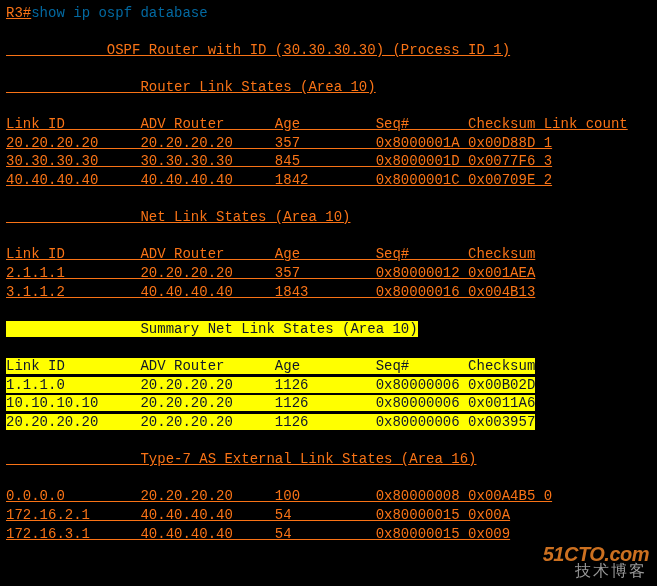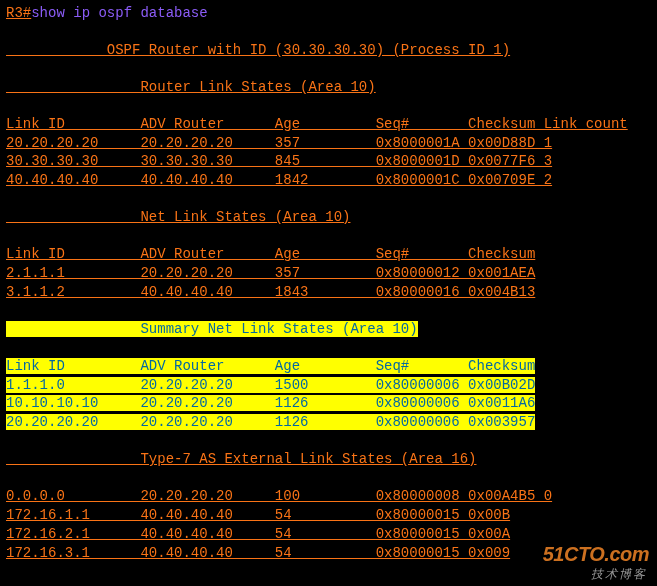--- a/index.html
+++ b/index.html
@@ -9,48 +9,47 @@
     font-size: 14px;
     line-height: 1.35;
     color: #b0b0b0;
     width: 657px;
     height: 586px;
     overflow: hidden;
     position: relative;
     padding: 4px 6px;
   }
   .cyan { color: #f97316; text-decoration: underline; }
-  .yellow { color: #8b5cf6; }
+  .yellow { color: #0369a1; }
   .hl {
     background: #ffff00;
-    color: #0369a1;
+    color: #0f172a;
   }
   .row { white-space: pre; }
   .blank { height: 18px; }
   .watermark1 {
     position: absolute;
     right: 8px;
     bottom: 18px;
     font-family: Arial, sans-serif;
     font-size: 20px;
     font-style: italic;
     font-weight: bold;
     color: rgba(255,140,40,0.8);
     text-shadow: 0 0 2px #000;
     letter-spacing: -0.5px;
   }
   .watermark2 {
     position: absolute;
     right: 10px;
     bottom: 4px;
     font-family: Arial, sans-serif;
-    font-size: 12px;
+    font-size: 16px;
     color: rgba(180,180,180,0.85);
     letter-spacing: 2px;
-    font-style: italic;
   }
 </style>
 </head>
 <body>
 
 <div>
 
   <div class="row"><span class="cyan">R3#</span><span class="yellow">show ip ospf database</span></div>
 
   <div class="blank"></div>
@@ -72,29 +71,28 @@
   <div class="blank"></div>
   <div class="row cyan">Link ID         ADV Router      Age         Seq#       Checksum</div>
   <div class="row cyan">2.1.1.1         20.20.20.20     357         0x80000012 0x001AEA</div>
   <div class="row cyan">3.1.1.2         40.40.40.40     1843        0x80000016 0x004B13</div>
 
   <div class="blank"></div>
 
   <div class="row"><span class="hl">                Summary Net Link States (Area 10)</span></div>
   <div class="blank"></div>
   <div class="row"><span class="hl">Link ID         ADV Router      Age         Seq#       Checksum</span></div>
-  <div class="row"><span class="hl">1.1.1.0         20.20.20.20     1500        0x80000006 0x00B02D</span></div>
+  <div class="row"><span class="hl">1.1.1.0         20.20.20.20     1126        0x80000006 0x00B02D</span></div>
   <div class="row"><span class="hl">10.10.10.10     20.20.20.20     1126        0x80000006 0x0011A6</span></div>
   <div class="row"><span class="hl">20.20.20.20     20.20.20.20     1126        0x80000006 0x003957</span></div>
 
   <div class="blank"></div>
 
   <div class="row cyan">                Type-7 AS External Link States (Area 16)</div>
   <div class="blank"></div>
   <div class="row cyan">0.0.0.0         20.20.20.20     100         0x80000008 0x00A4B5 0</div>
-  <div class="row cyan">172.16.1.1      40.40.40.40     54          0x80000015 0x00B</div>
   <div class="row cyan">172.16.2.1      40.40.40.40     54          0x80000015 0x00A</div>
   <div class="row cyan">172.16.3.1      40.40.40.40     54          0x80000015 0x009</div>
 
 </div>
 
 <div class="watermark1">51CTO.com</div>
 <div class="watermark2">技术博客</div>
 
 </body></html>

